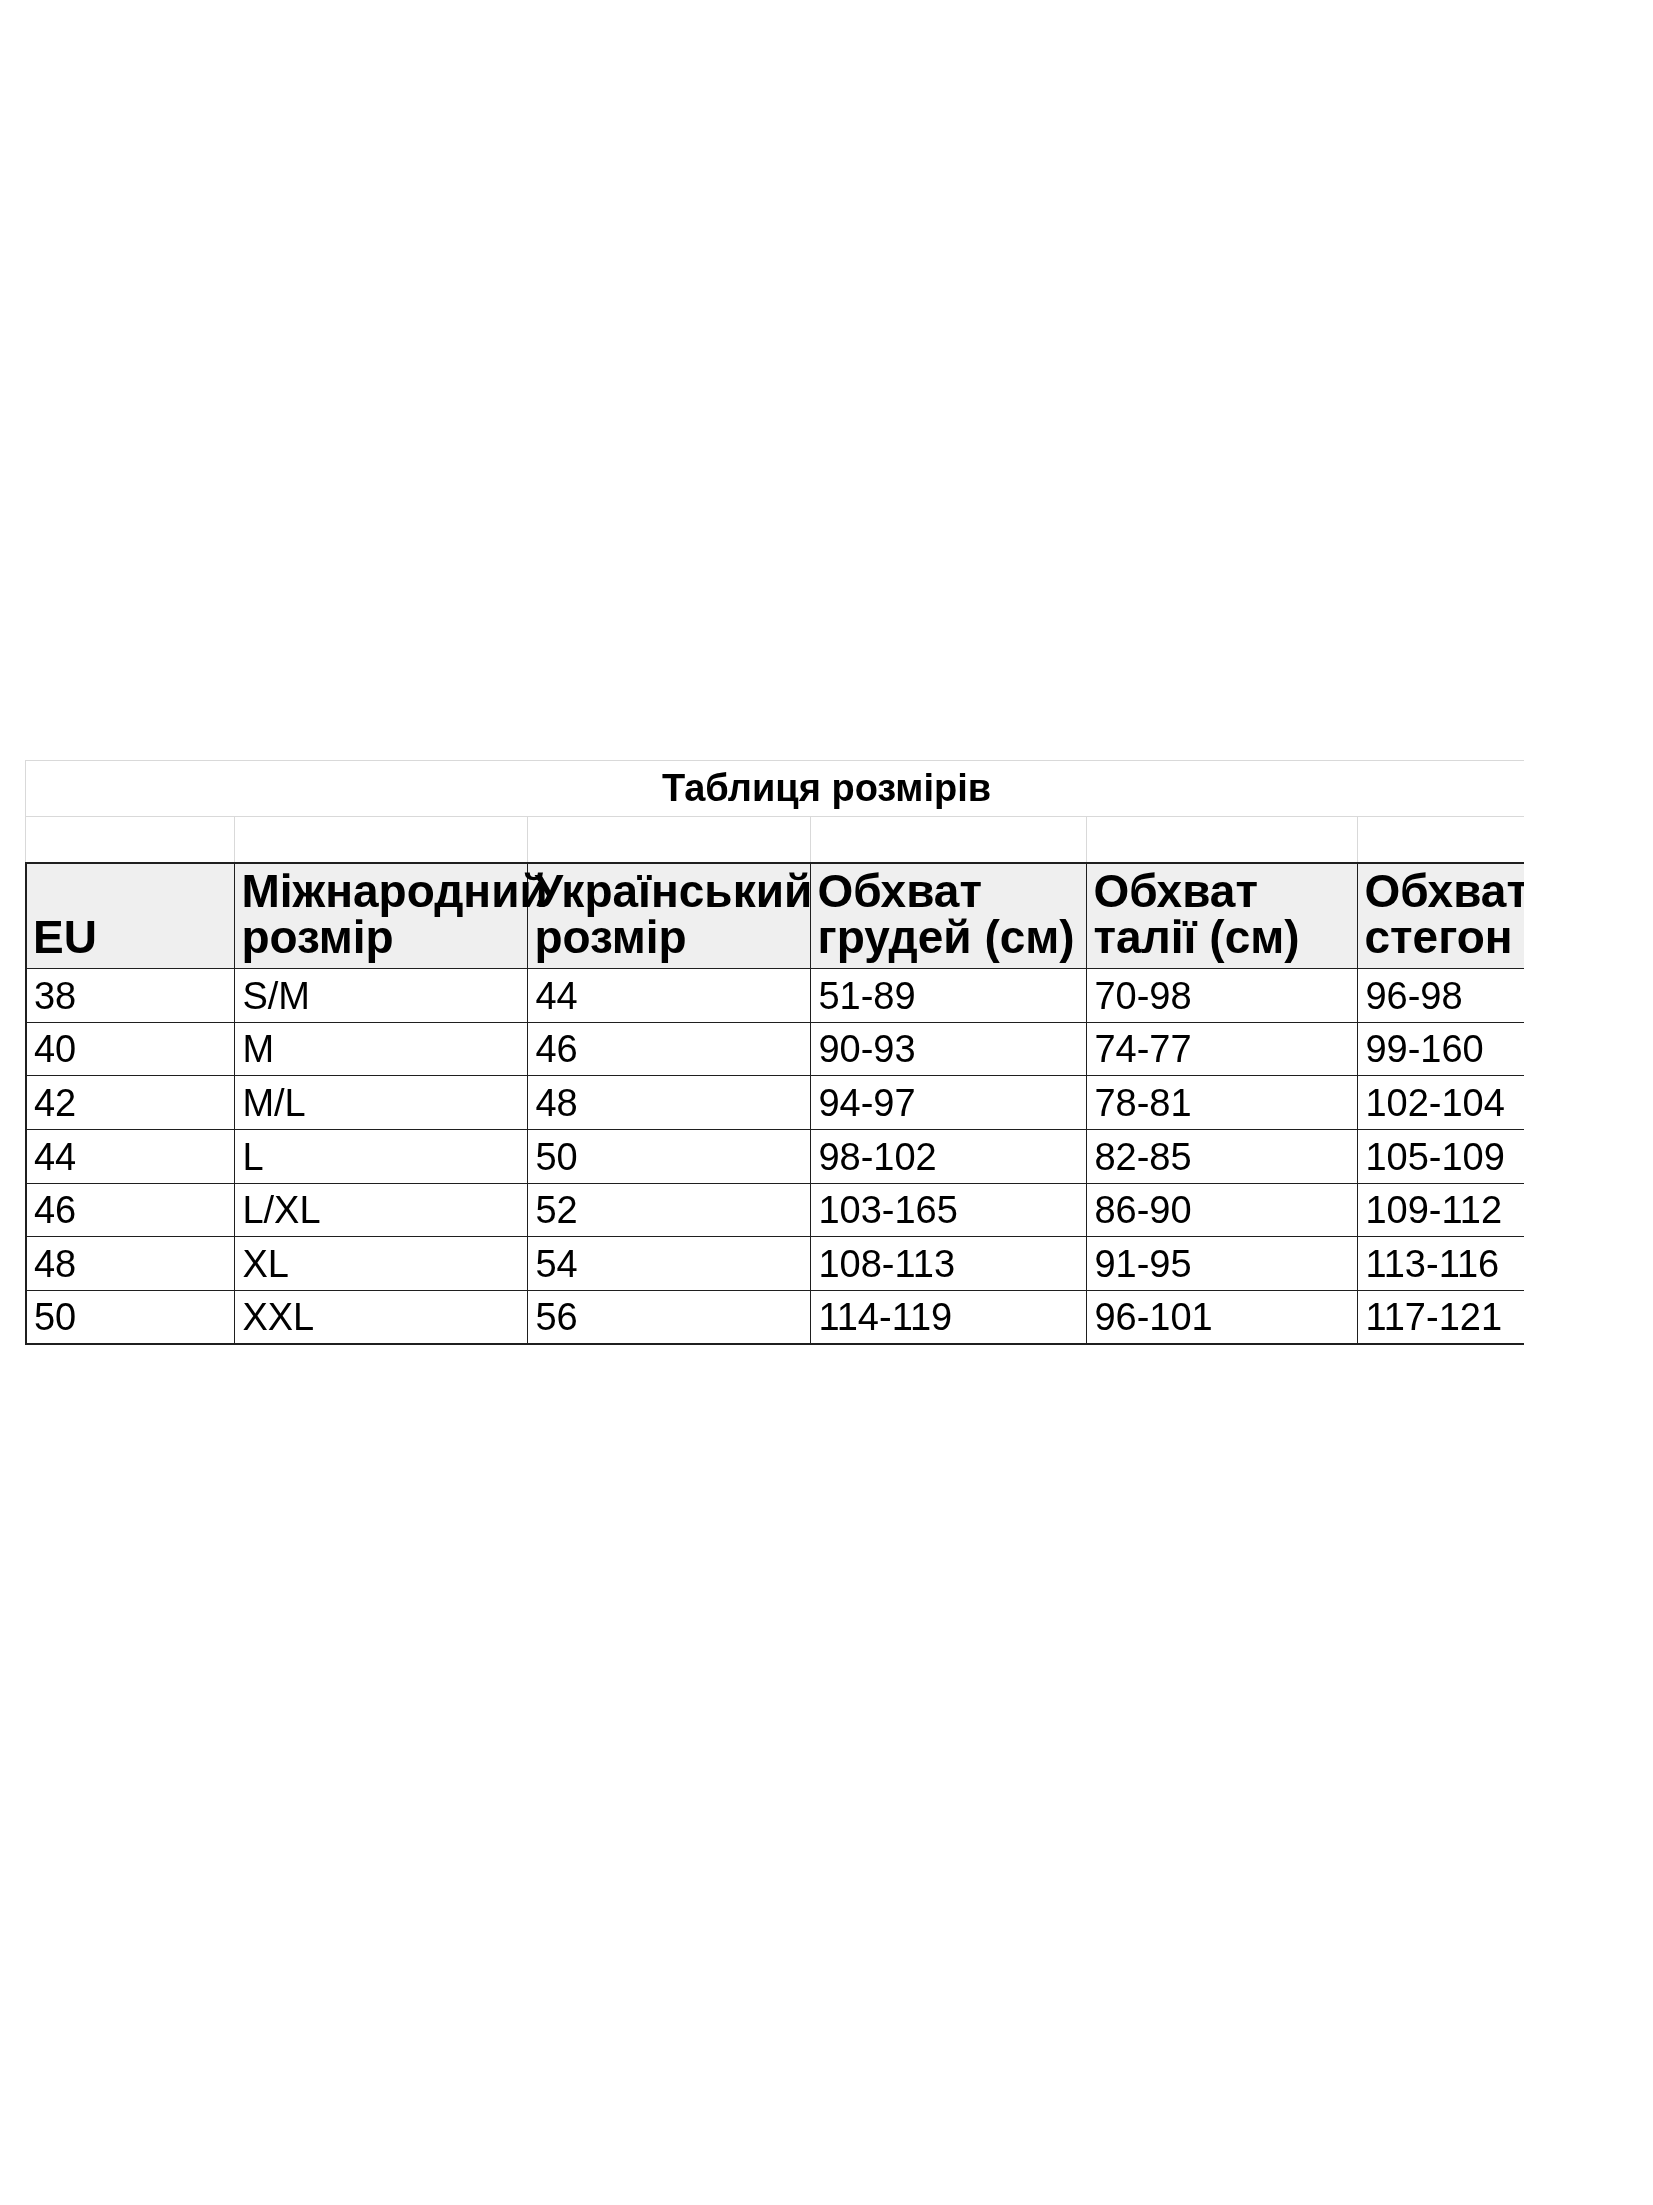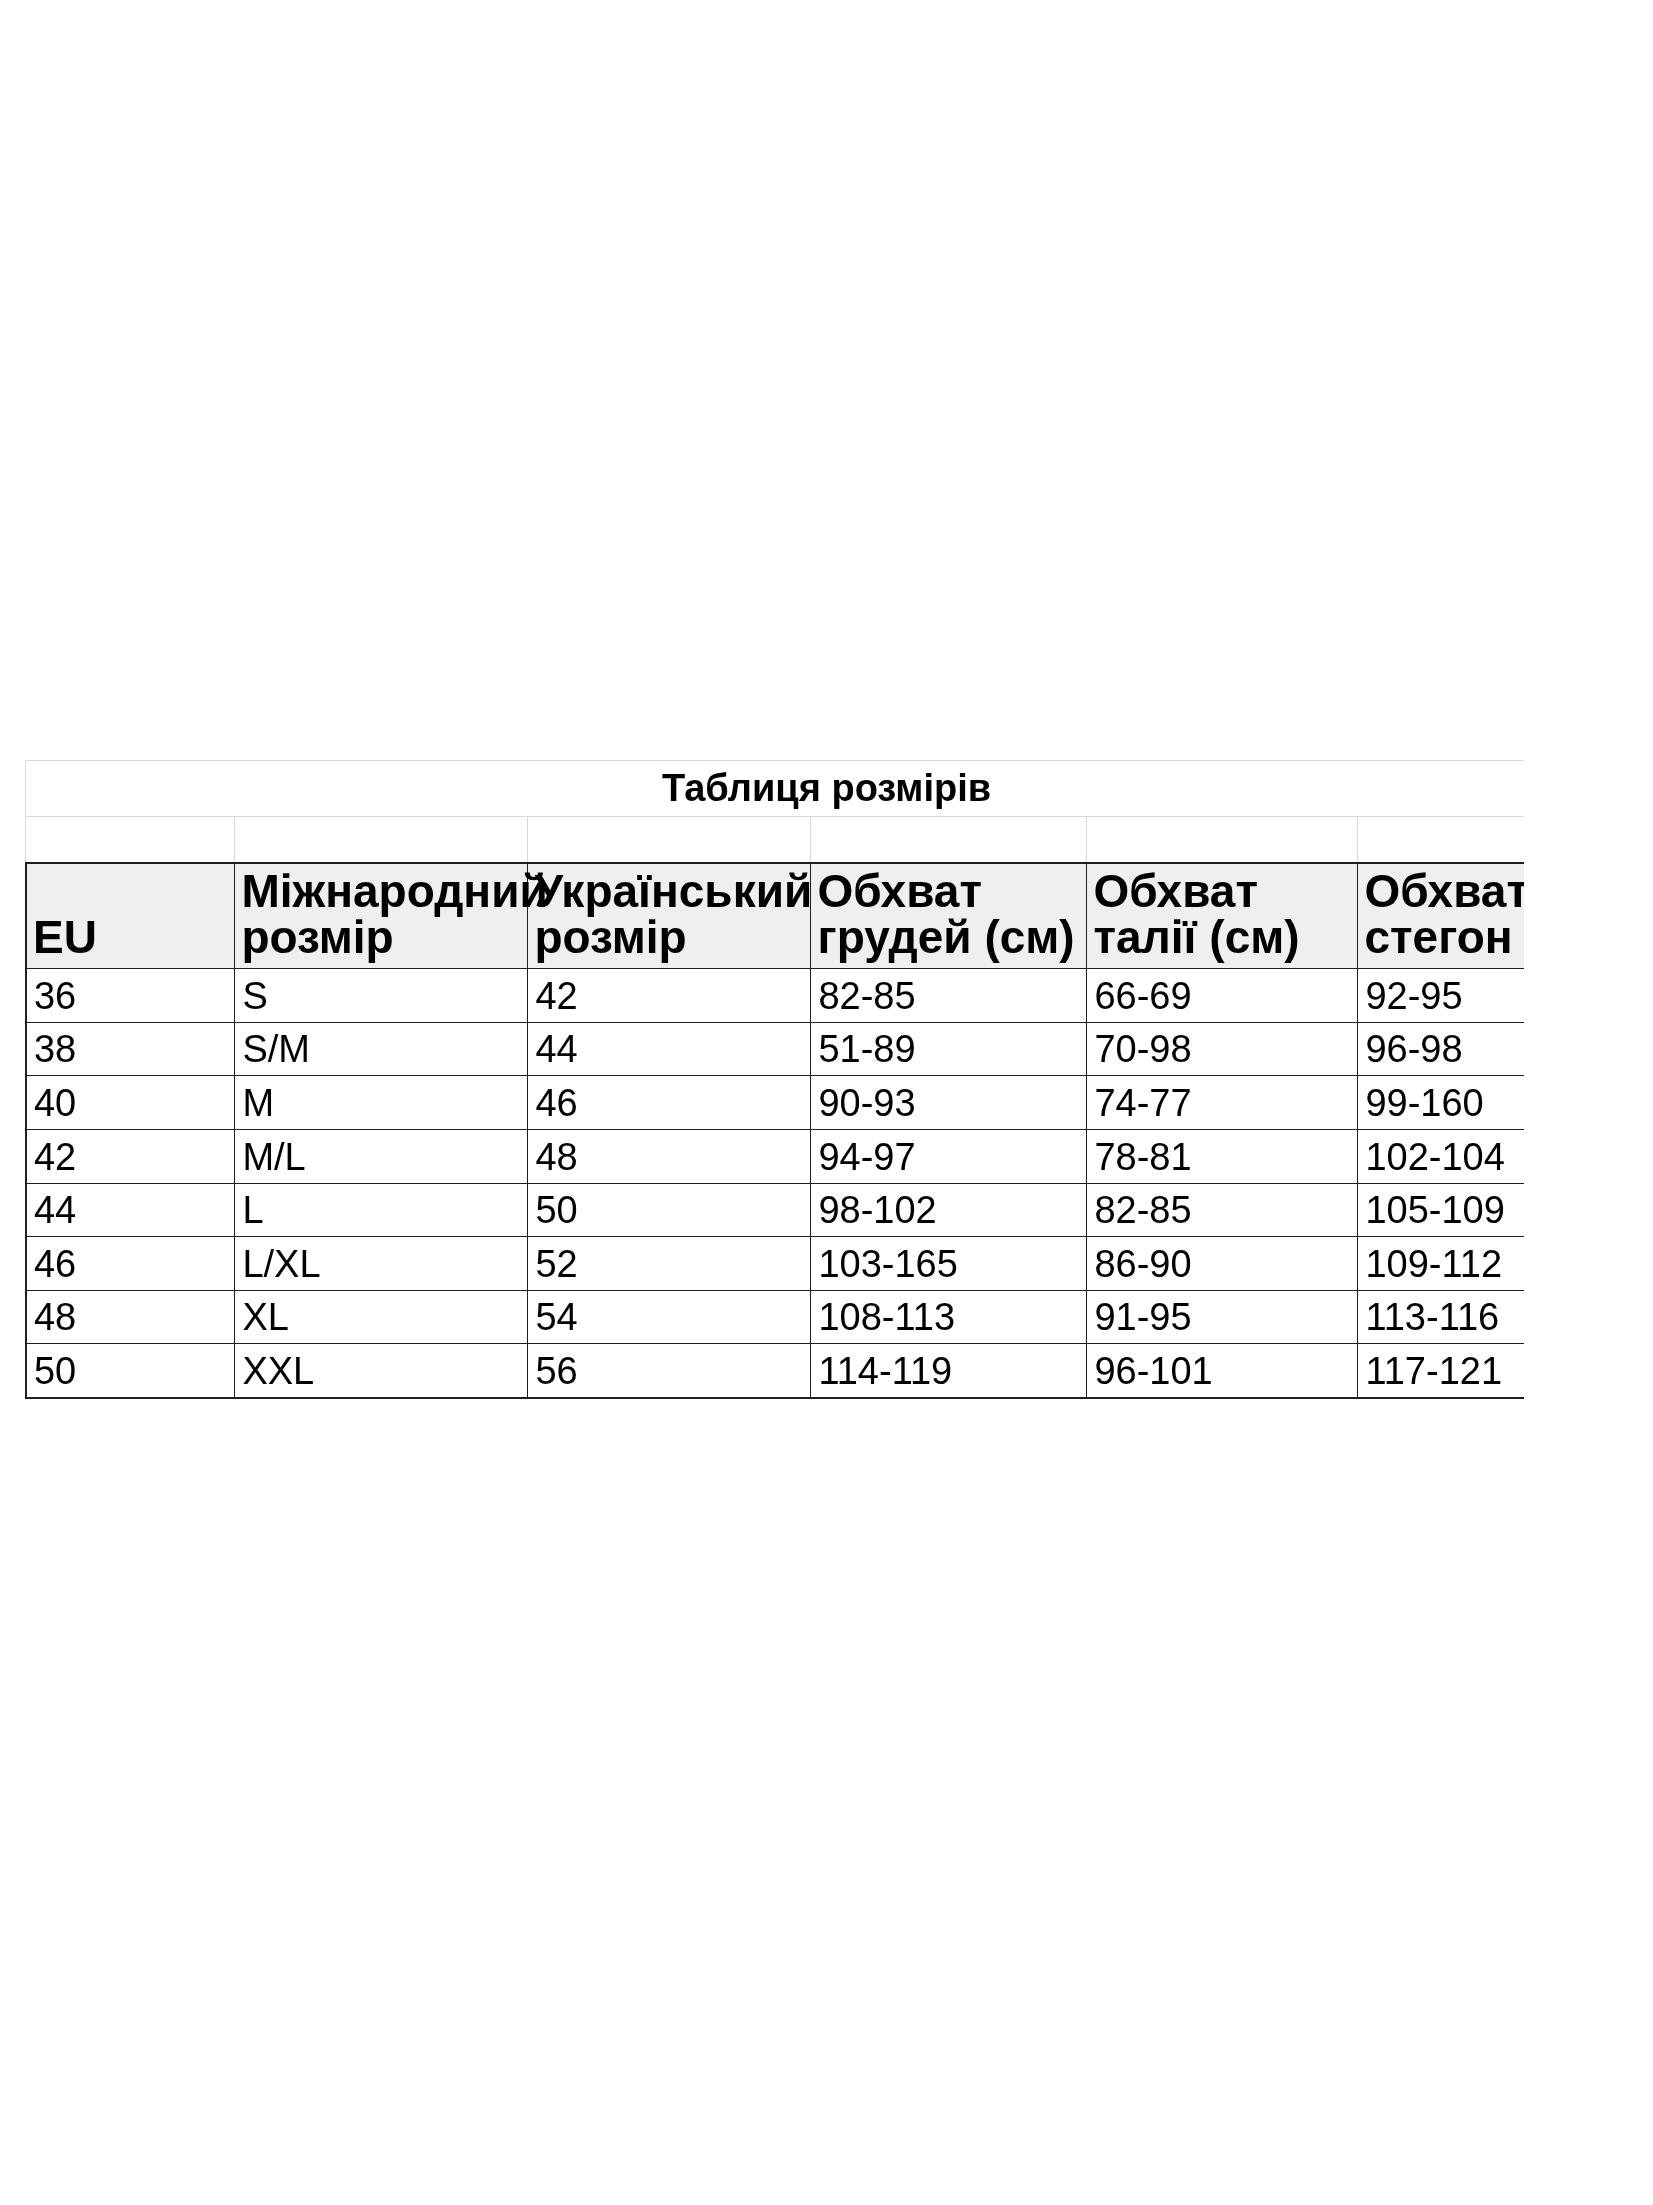--- a/index.html
+++ b/index.html
@@ -93,28 +93,20 @@
           <th>EU</th>
           <th>Міжнародний розмір</th>
           <th>Український розмір</th>
           <th>Обхват грудей (см)</th>
           <th>Обхват талії (см)</th>
           <th>Обхват стегон (см)</th>
         </tr>
       </tbody>
       <tbody class="data">
           <tr>
-            <td>36</td>
-            <td>S</td>
-            <td>42</td>
-            <td>82-85</td>
-            <td>66-69</td>
-            <td>92-95</td>
-          </tr>
-          <tr>
             <td>38</td>
             <td>S/M</td>
             <td>44</td>
             <td>51-89</td>
             <td>70-98</td>
             <td>96-98</td>
           </tr>
           <tr>
             <td>40</td>
             <td>M</td>

